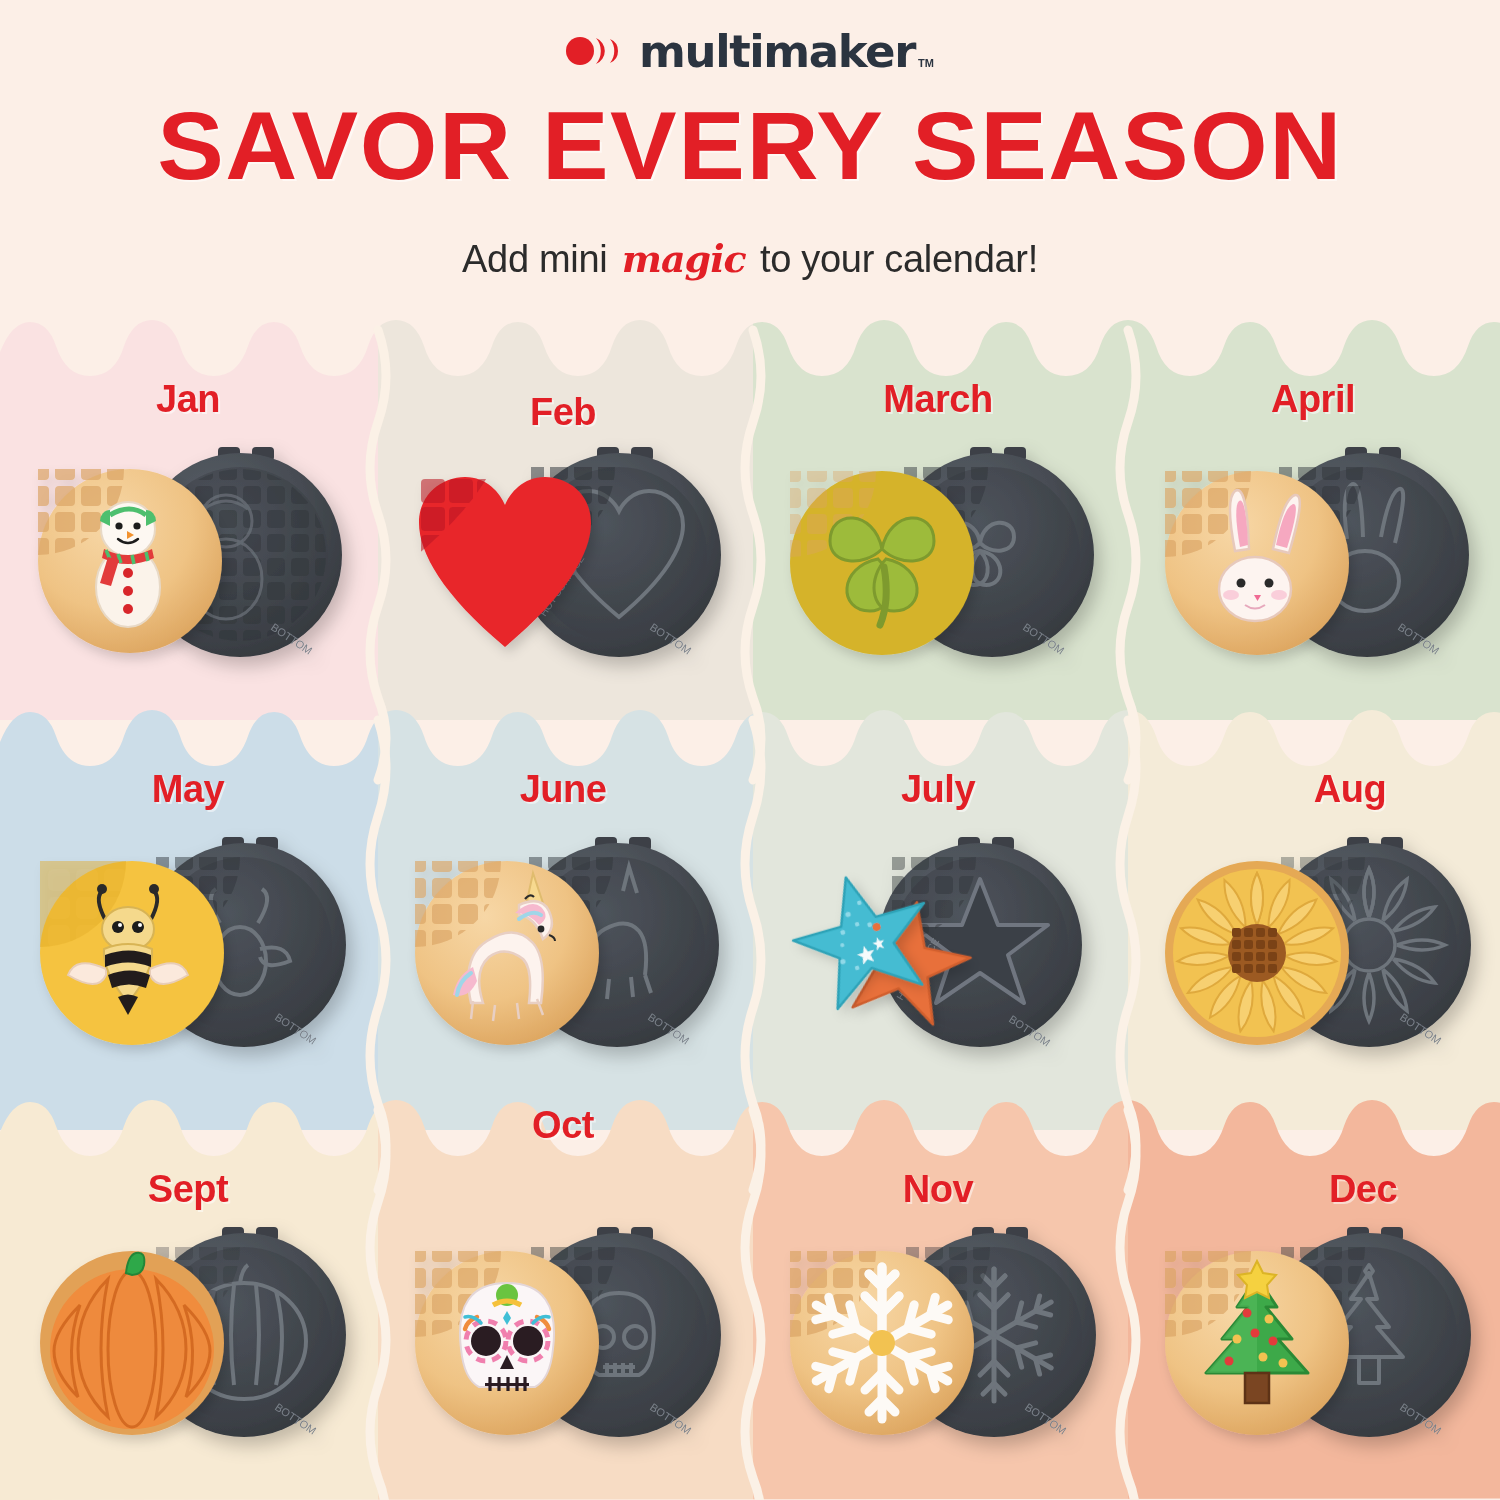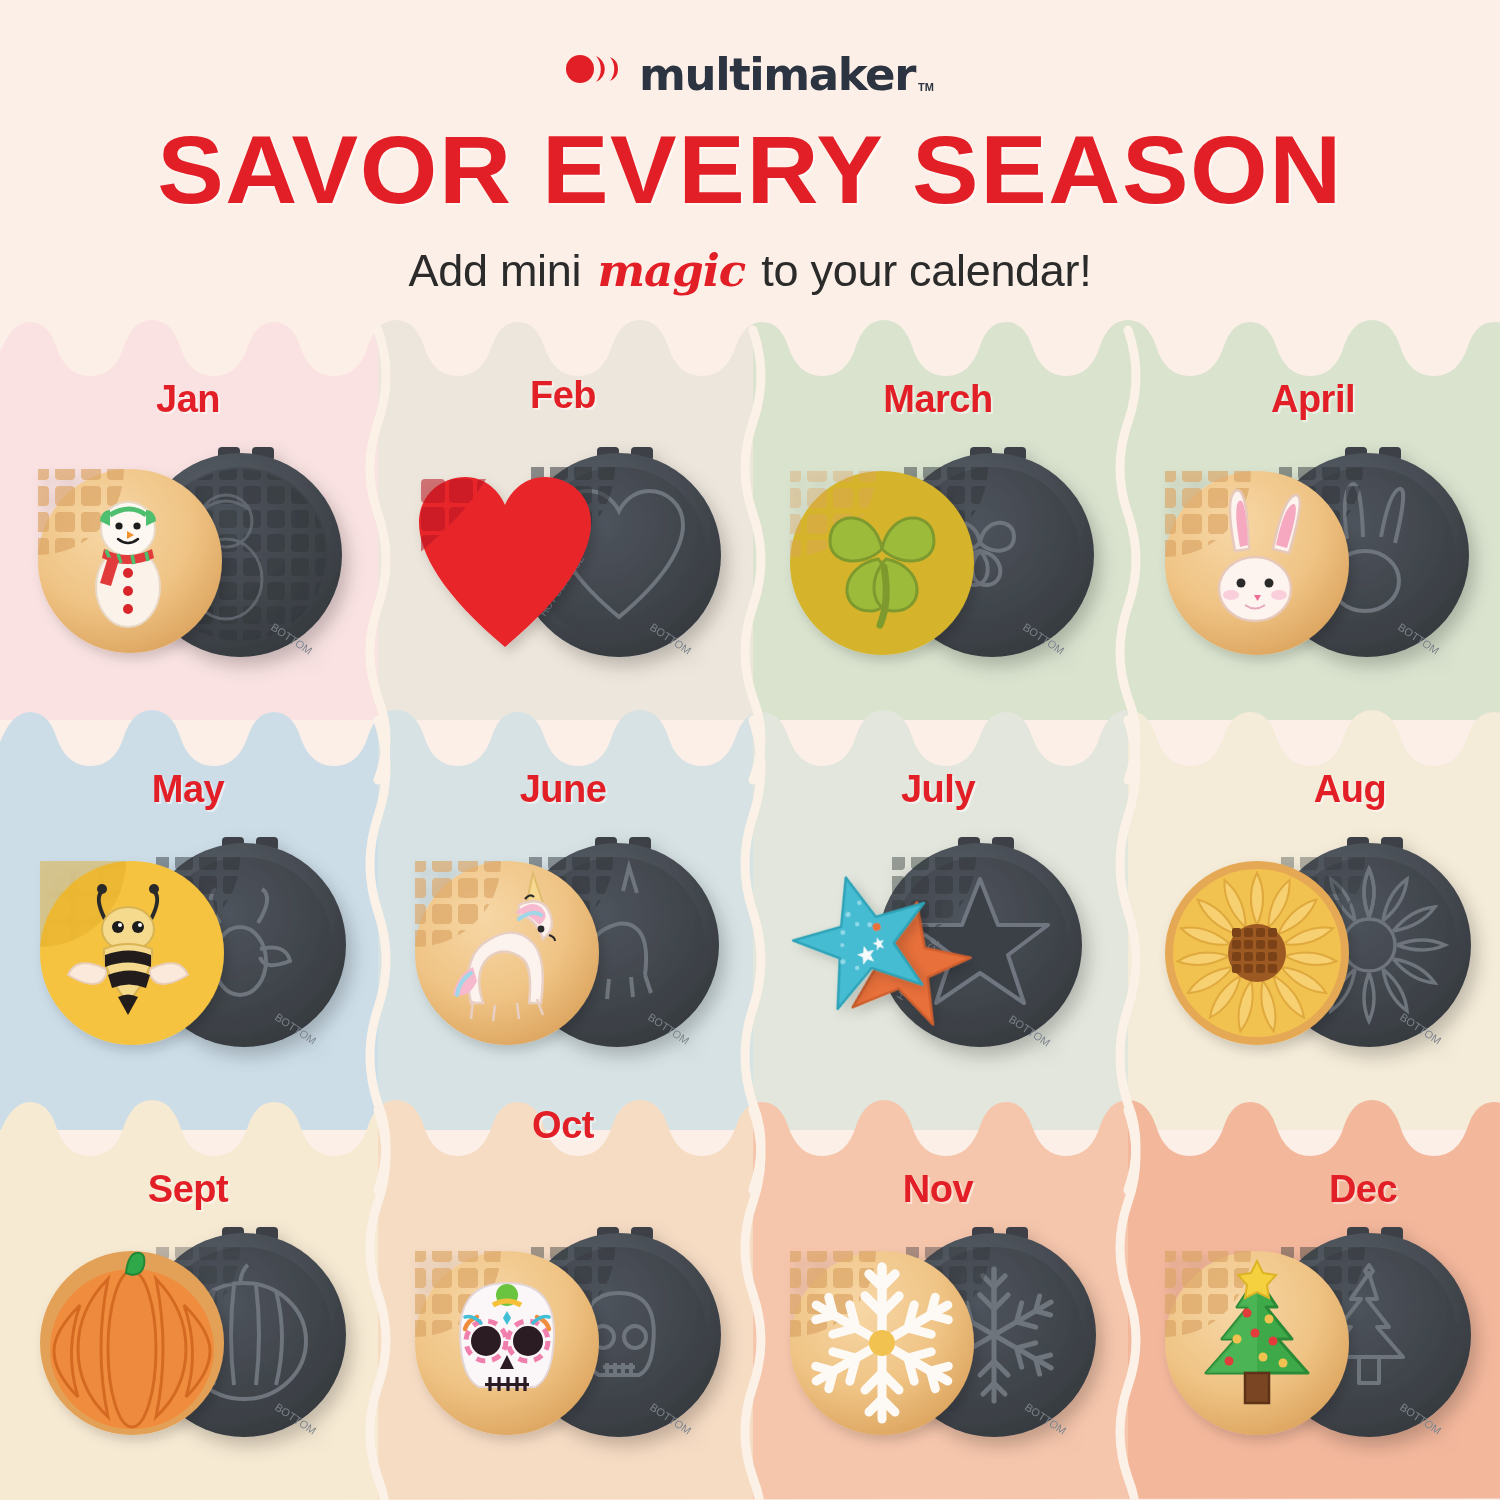--- a/index.html
+++ b/index.html
@@ -17,22 +17,22 @@
 
   
   #header {
     position: absolute; left: 0; top: 0;
     width: 1500px; height: 325px;
     z-index: 5;
     display: flex; flex-direction: column;
     align-items: center;
   }
   #logo-row {
-    display: flex; justify-content: center;
-    margin-top: 52px;
+    display: flex; align-items: center; justify-content: center;
+    margin-top: 28px;
     height: 46px;
   }
   #logo-mark { display: block; }
   #logo-word {
     font-family: "DejaVu Sans", sans-serif;
     font-size: 45px;
     font-weight: bold;
     color: #2B3440;
     letter-spacing: -1.4px;
     margin-left: 11px;
@@ -53,22 +53,22 @@
     font-size: 96px;
     font-weight: bold;
     color: #E21F26;
     letter-spacing: 1.5px;
     line-height: 1;
     transform: scaleX(1.04);
     text-shadow: 2px 2px 0 rgba(255,255,255,0.55);
     white-space: nowrap;
   }
   #subhead {
-    margin-top: 26px;
-    font-size: 45px;
+    margin-top: 42px;
+    font-size: 38px;
     font-weight: normal;
     color: #2B2B2B;
     white-space: nowrap;
     letter-spacing: -0.3px;
   }
   #subhead .magic {
     color: #E21F26;
     font-style: italic;
     font-weight: bold;
     font-family: "DejaVu Serif", serif;
@@ -755,21 +755,21 @@
     </div>
 
     <div id="headline">SAVOR EVERY SEASON</div>
 
     <div id="subhead">
       <span>Add mini </span><span class="magic">magic</span><span> to your calendar!</span>
     </div>
   </div>
 
   <div class="cell-label" style="left:188px; top:378px;">Jan</div>
-  <div class="cell-label" style="left:563px; top:374px;">Feb</div>
+  <div class="cell-label" style="left:563px; top:391px;">Feb</div>
   <div class="cell-label" style="left:938px; top:378px;">March</div>
   <div class="cell-label" style="left:1313px; top:378px;">April</div>
 
   <div class="cell-label" style="left:188px; top:768px;">May</div>
   <div class="cell-label" style="left:563px; top:768px;">June</div>
   <div class="cell-label" style="left:938px; top:768px;">July</div>
   <div class="cell-label" style="left:1350px; top:768px;">Aug</div>
 
   <div class="cell-label" style="left:188px; top:1168px;">Sept</div>
   <div class="cell-label" style="left:563px; top:1104px;">Oct</div>

